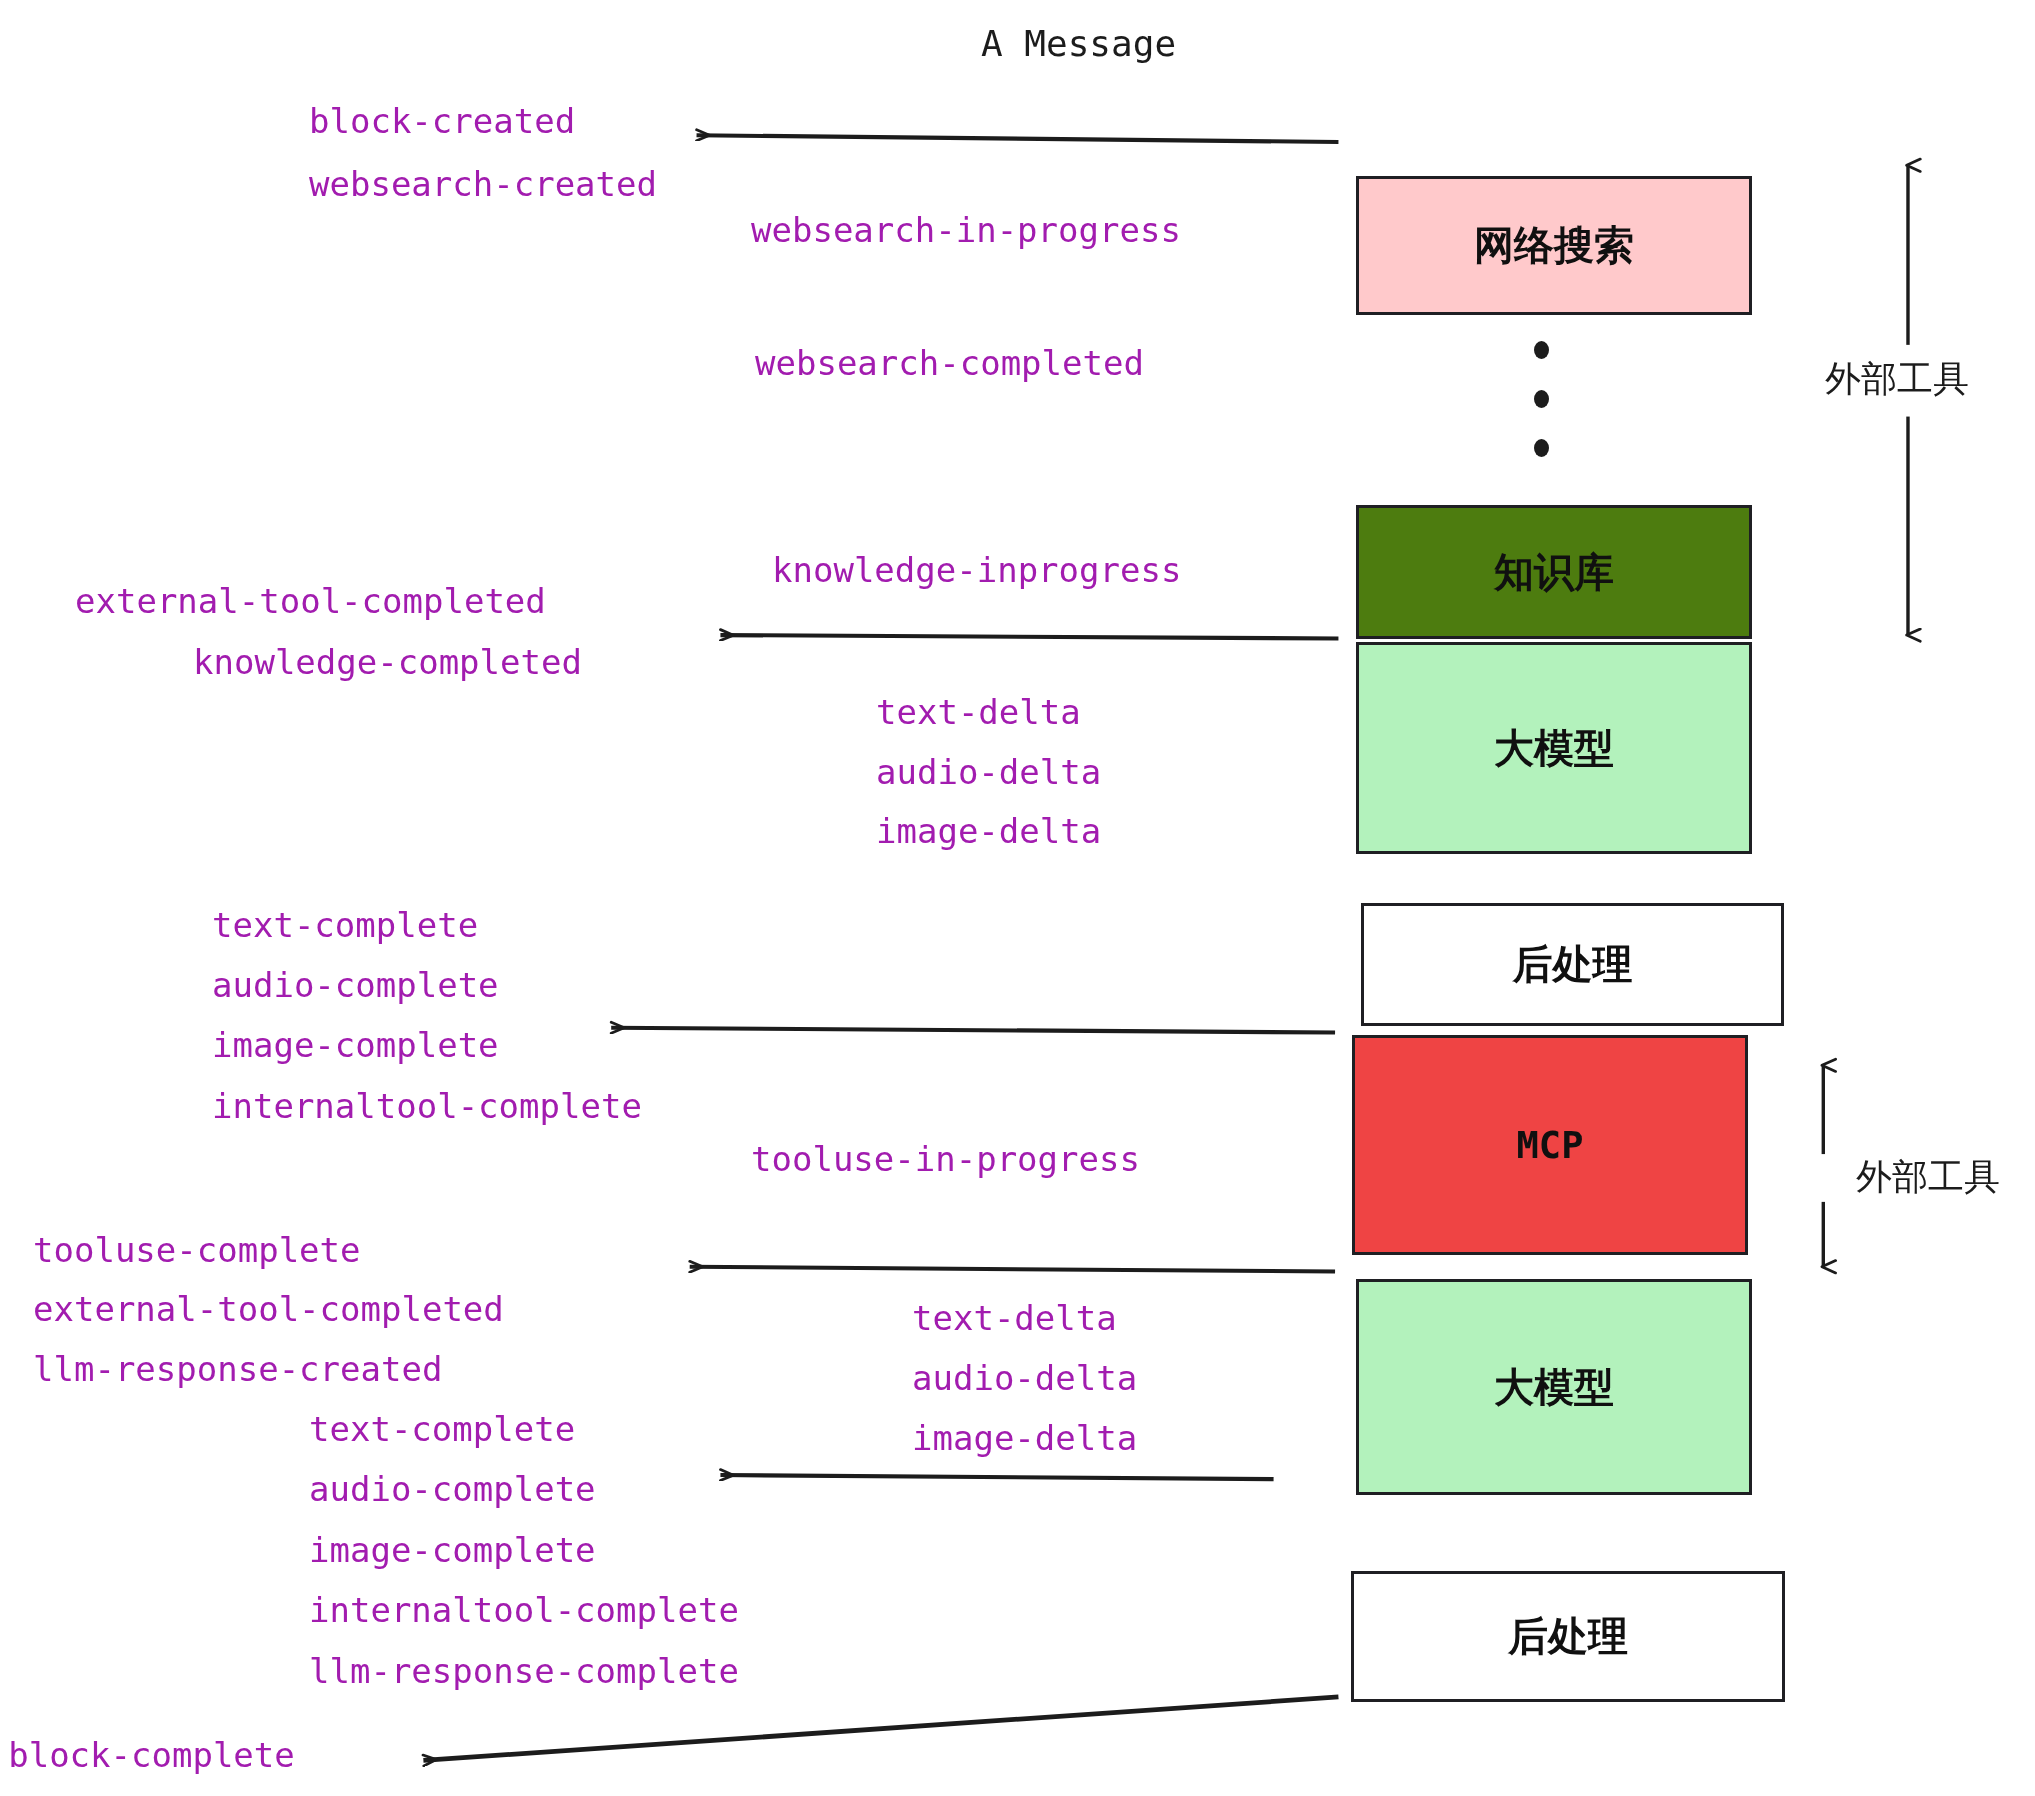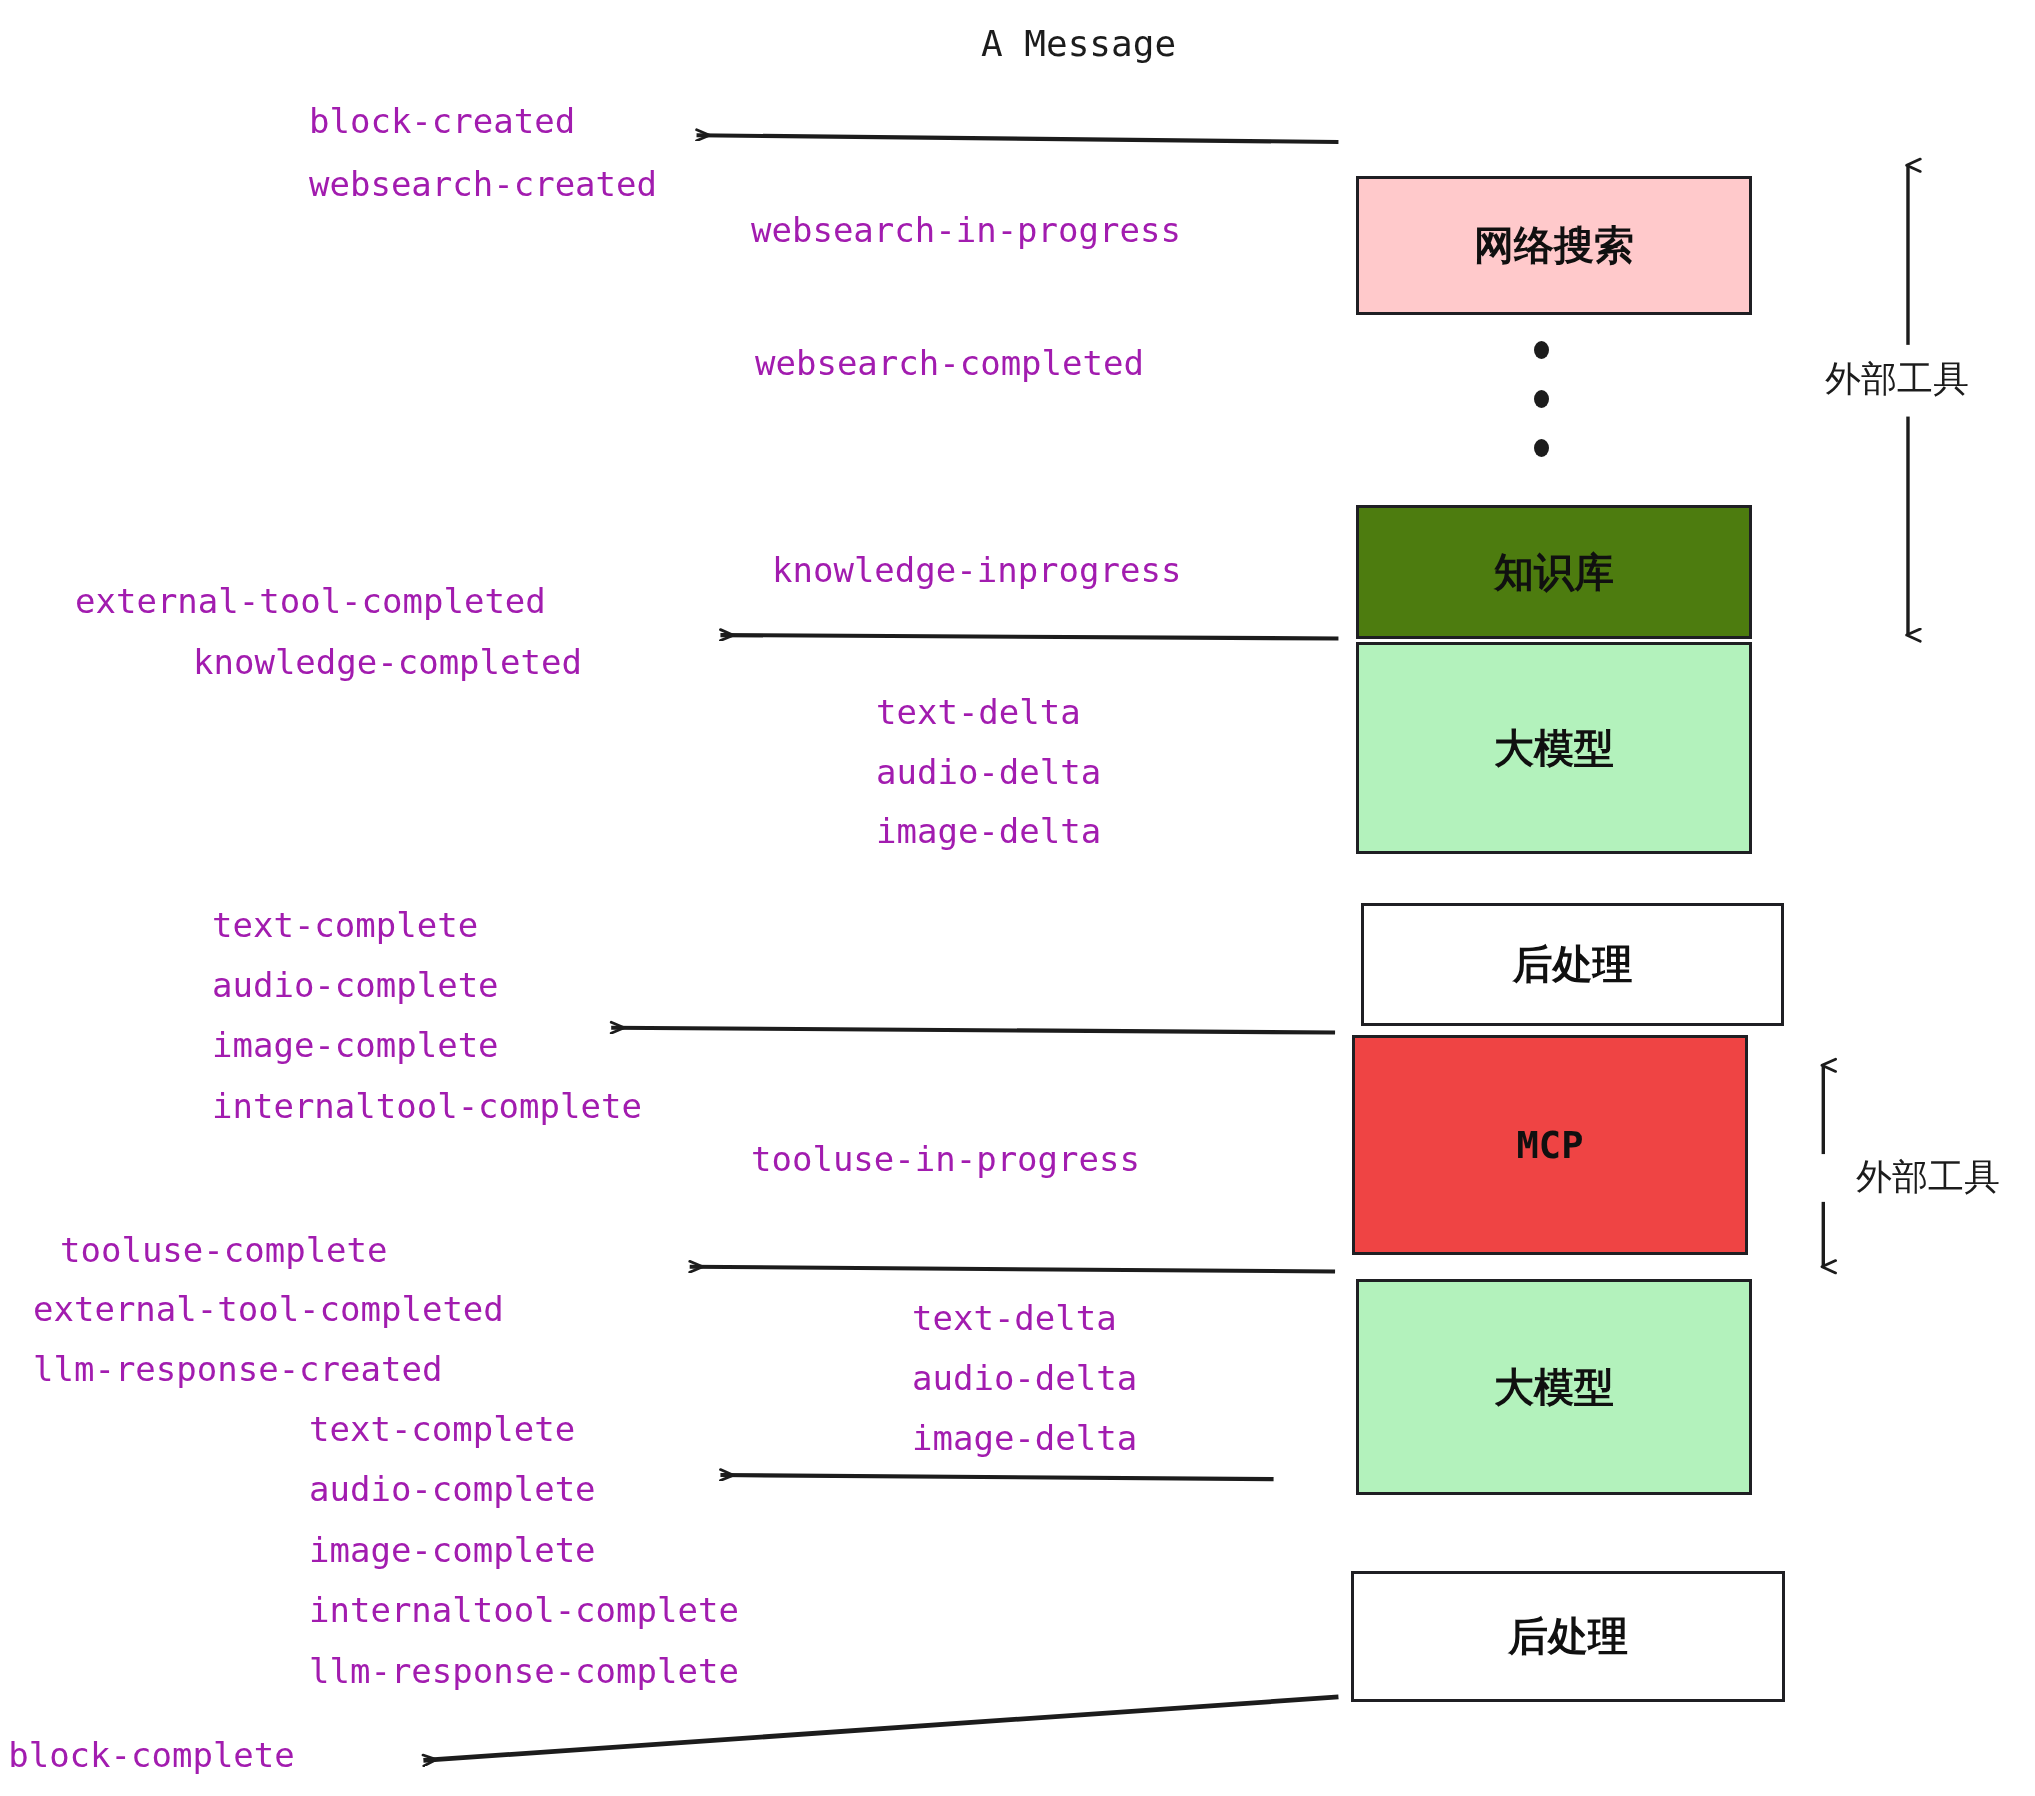--- a/index.html
+++ b/index.html
@@ -170,21 +170,21 @@
   <div class="evt" style="left:876px; top:695px;">text-delta</div>
   <div class="evt" style="left:876px; top:755px;">audio-delta</div>
   <div class="evt" style="left:876px; top:814px;">image-delta</div>
 
   <div class="evt" style="left:212px; top:908px;">text-complete</div>
   <div class="evt" style="left:212px; top:968px;">audio-complete</div>
   <div class="evt" style="left:212px; top:1028px;">image-complete</div>
   <div class="evt" style="left:212px; top:1089px;">internaltool-complete</div>
   <div class="evt" style="left:751px; top:1142px;">tooluse-in-progress</div>
 
-  <div class="evt" style="left:33px; top:1233px;margin-left:27px;">tooluse-complete</div>
+  <div class="evt" style="left:33px; top:1233px;">tooluse-complete</div>
   <div class="evt" style="left:33px; top:1292px;">external-tool-completed</div>
   <div class="evt" style="left:33px; top:1352px;">llm-response-created</div>
 
   <div class="evt" style="left:912px; top:1301px;">text-delta</div>
   <div class="evt" style="left:912px; top:1361px;">audio-delta</div>
   <div class="evt" style="left:912px; top:1421px;">image-delta</div>
 
   <div class="evt" style="left:309px; top:1412px;">text-complete</div>
   <div class="evt" style="left:309px; top:1472px;">audio-complete</div>
   <div class="evt" style="left:309px; top:1533px;">image-complete</div>

